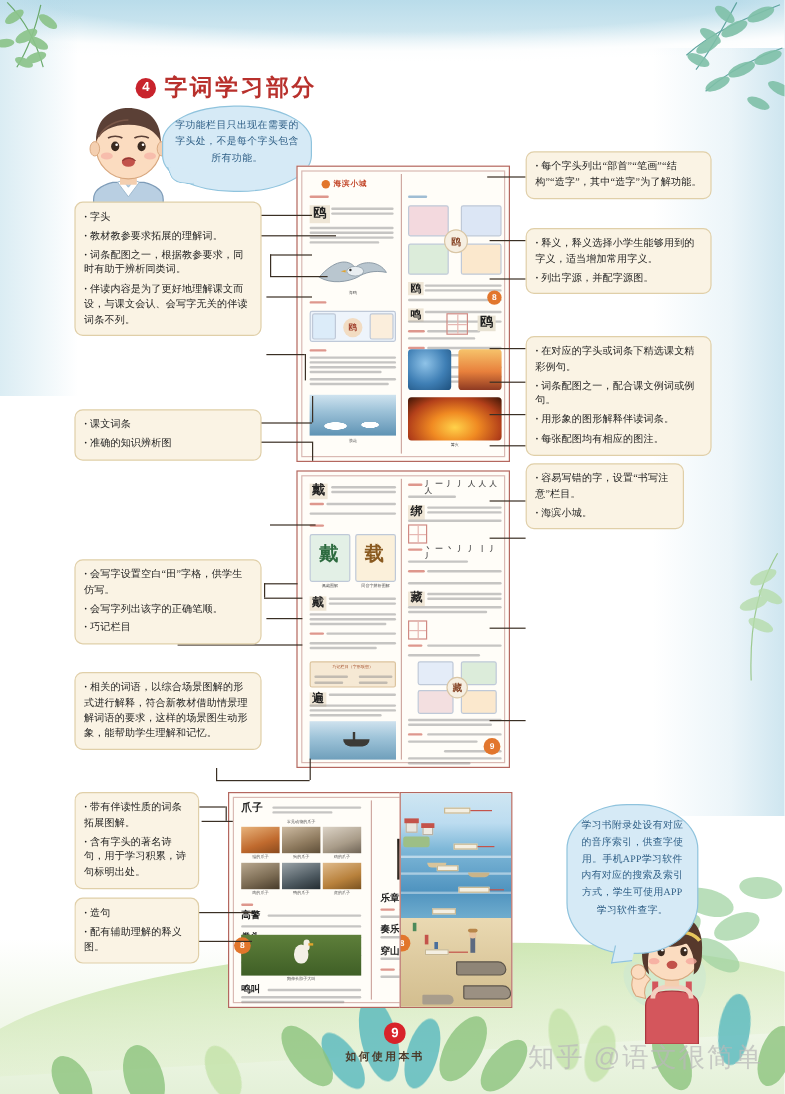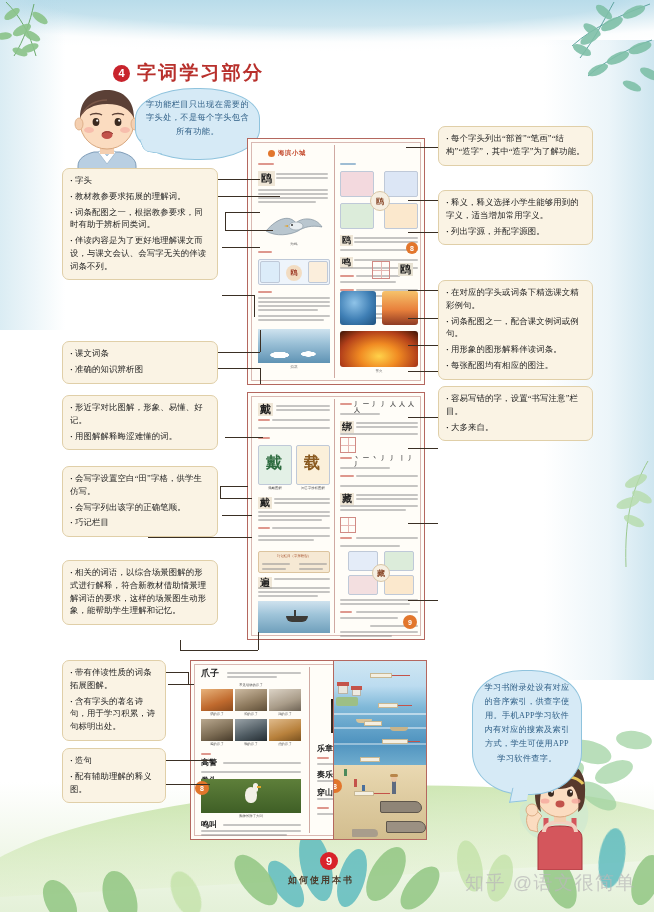--- a/index.html
+++ b/index.html
@@ -179,21 +179,21 @@
     background:#d8232a;color:#fff;
     font-family:"Liberation Sans",sans-serif;font-size:11px;font-weight:bold;
     display:flex;align-items:center;justify-content:center;
   }
   .pg-foot {
     position:absolute; left:288px; top:874px;
     font-size:9px; color:#4a3a2a; letter-spacing:2px; font-weight:bold;
   }
   .watermark {
     position:absolute; right:18px; bottom:16px;
-    font-size:19px; color:#b9b9b9; opacity:.72;
+    font-size:22px; color:#b9b9b9; opacity:.72;
     font-family:"Liberation Sans", sans-serif; letter-spacing:1.5px;
   }
 </style>
 </head>
 <body>
 
 <div id="page">
 
   <div class="sky-top"></div>
   <div class="sky-right"></div>
@@ -733,24 +733,20 @@
     <p class="bullet">教材教参要求拓展的理解词。</p>
     <p class="bullet">词条配图之一，根据教参要求，同时有助于辨析同类词。</p>
     <p class="bullet">伴读内容是为了更好地理解课文而设，与课文会认、会写字无关的伴读词条不列。</p>
   </div>
 
   <div class="callout" style="left:62px;top:341px;width:156px;">
     <p class="bullet">课文词条</p>
     <p class="bullet">准确的知识辨析图</p>
   </div>
 
-  <div class="callout" style="left:62px;top:395px;width:156px;">
-    <p class="bullet">形近字对比图解，形象、易懂、好记。</p>
-    <p class="bullet">用图解解释晦涩难懂的词。</p>
-  </div>
 
   <div class="callout" style="left:62px;top:466px;width:156px;">
     <p class="bullet">会写字设置空白“田”字格，供学生仿写。</p>
     <p class="bullet">会写字列出该字的正确笔顺。</p>
     <p class="bullet">巧记栏目</p>
   </div>
 
   <div class="callout" style="left:62px;top:660px;width:104px;">
     <p class="bullet">带有伴读性质的词条拓展图解。</p>
     <p class="bullet">含有字头的著名诗句，用于学习积累，诗句标明出处。</p>
@@ -774,23 +770,23 @@
     <p class="bullet">词条配图之一，配合课文例词或例句。</p>
     <p class="bullet">用形象的图形解释伴读词条。</p>
     <p class="bullet">每张配图均有相应的图注。</p>
   </div>
 
   <div class="callout" style="left:438px;top:190px;width:155px;">
     <p class="bullet">释义，释义选择小学生能够用到的字义，适当增加常用字义。</p>
     <p class="bullet">列出字源，并配字源图。</p>
   </div>
 
-  <div class="callout" style="left:438px;top:386px;width:155px;">
+  <div class="callout" style="left:438px;top:386px;width:132px;">
     <p class="bullet">容易写错的字，设置“书写注意”栏目。</p>
-    <p class="bullet">大多来自。</p>
+    <p class="bullet">海滨小城。</p>
   </div>
 
 
   <div class="pg-num">9</div>
   <div class="pg-foot">如何使用本书</div>
   <div class="watermark">知乎 @语文很简单</div>
 
 </div>
 
 </body></html>

